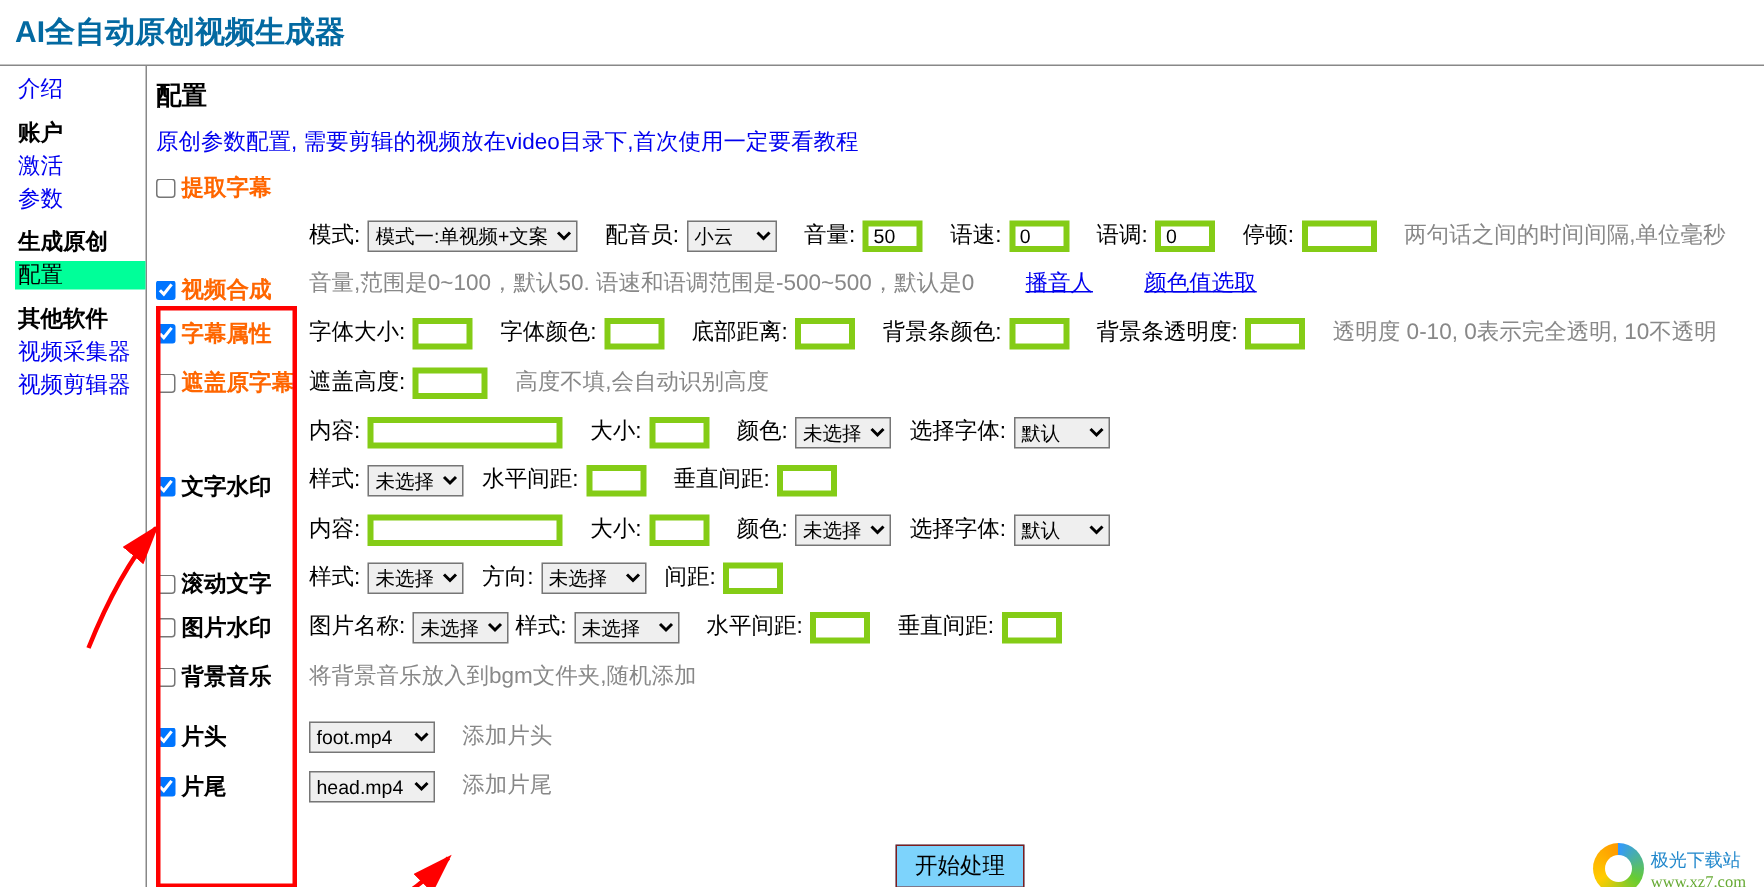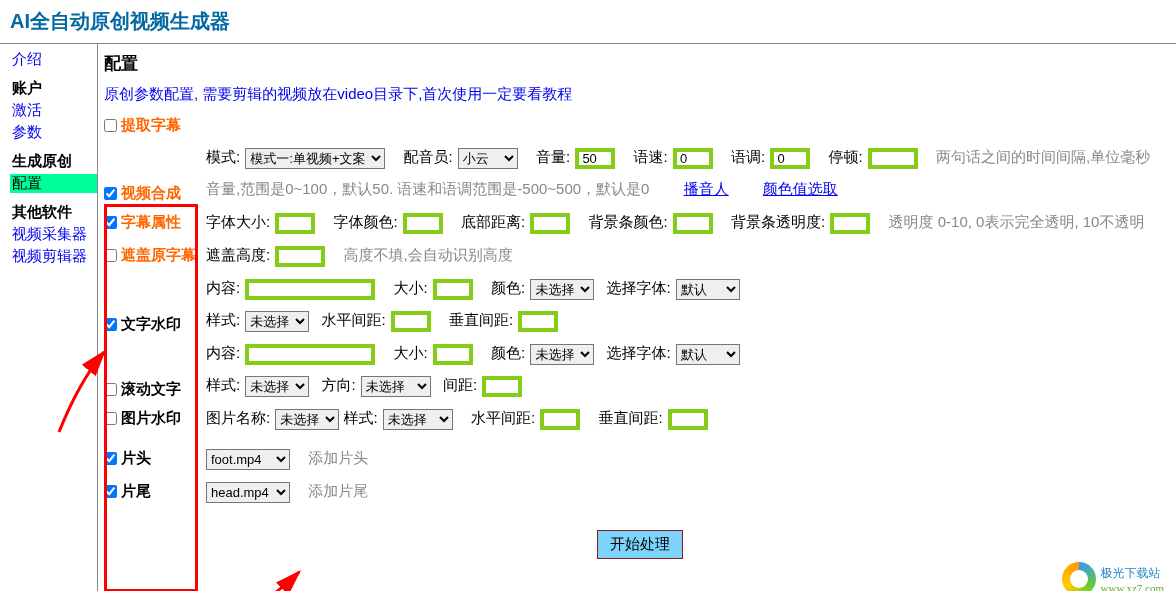--- a/index.html
+++ b/index.html
@@ -202,20 +202,29 @@
           <select style="width:64px;"><option>未选择</option></select>
           <span class="lbl">样式:</span>
           <select style="width:70px;"><option>未选择</option></select>
           <span class="lbl gap">水平间距:</span>
           <input type="text" class="w40" style="">
           <span class="lbl gap">垂直间距:</span>
           <input type="text" class="w40" style="">
         </div>
       </div>
 
+      <div class="row">
+        <div class="chkcol">
+          <input type="checkbox" style="">
+          <span class="chkcol-label">背景音乐</span>
+        </div>
+        <div class="content-col">
+          <span class="hint">将背景音乐放入到bgm文件夹,随机添加</span>
+        </div>
+      </div>
 
       <div class="row" style="margin-top:12px;">
         <div class="chkcol">
           <input type="checkbox" checked="" style="">
           <span class="chkcol-label">片头</span>
         </div>
         <div class="content-col">
           <select style="width:84px;"><option>foot.mp4</option></select>
           <span class="hint gap">添加片头</span>
         </div>

